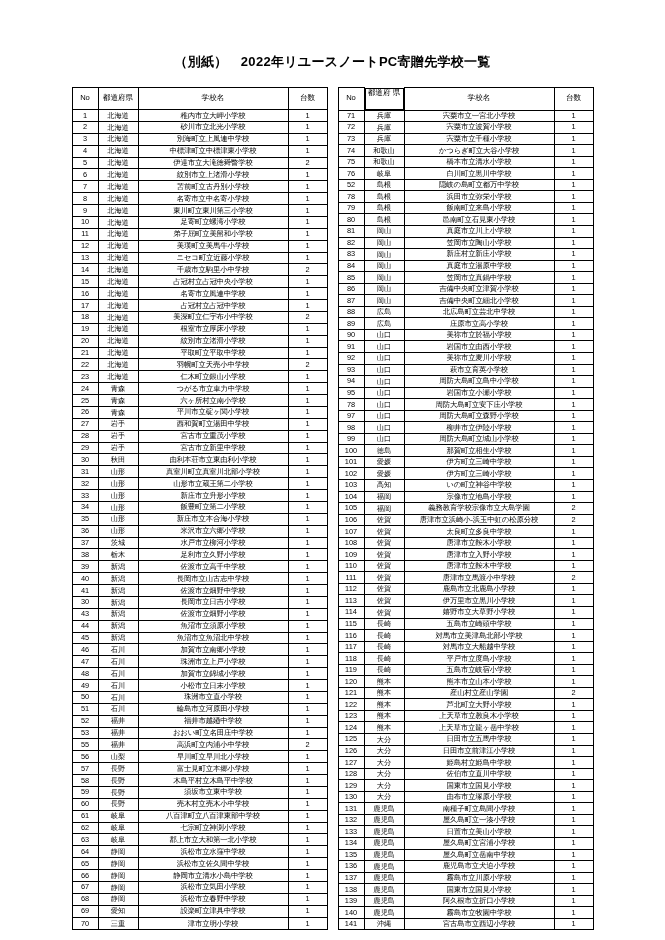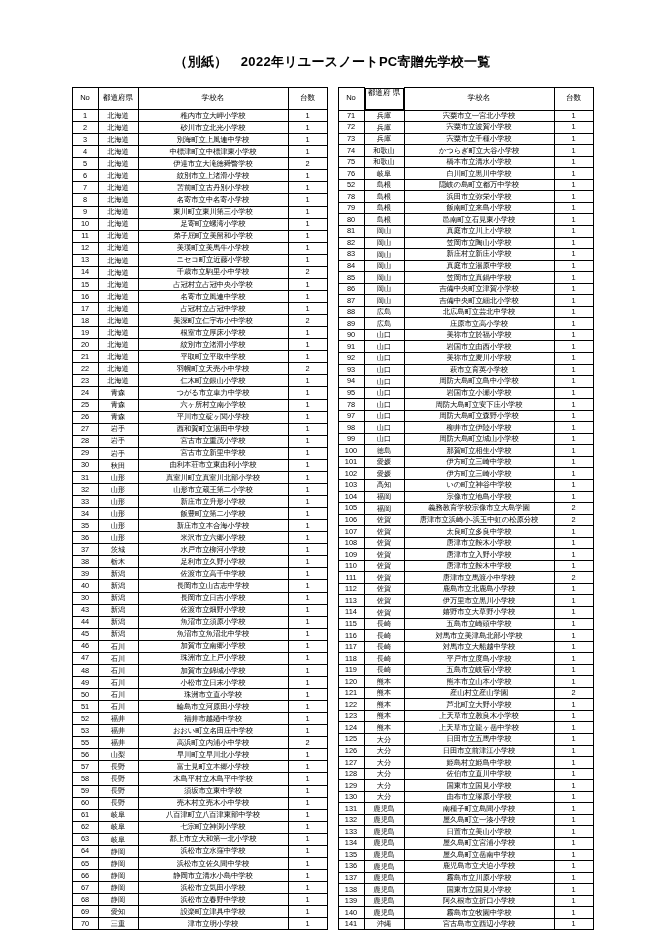--- a/index.html
+++ b/index.html
@@ -333,20 +333,26 @@
             <td class="cell-school">佐渡市立高千中学校</td>
             <td class="cell-qty">1</td>
           </tr>
           <tr>
             <td class="cell-no">40</td>
             <td class="cell-pref">新潟</td>
             <td class="cell-school">長岡市立山古志中学校</td>
             <td class="cell-qty">1</td>
           </tr>
           <tr>
+            <td class="cell-no">41</td>
+            <td class="cell-pref">新潟</td>
+            <td class="cell-school">佐渡市立畑野中学校</td>
+            <td class="cell-qty">1</td>
+          </tr>
+          <tr>
             <td class="cell-no">30</td>
             <td class="cell-pref">新潟</td>
             <td class="cell-school">長岡市立日吉小学校</td>
             <td class="cell-qty">1</td>
           </tr>
           <tr>
             <td class="cell-no">43</td>
             <td class="cell-pref">新潟</td>
             <td class="cell-school">佐渡市立畑野小学校</td>
             <td class="cell-qty">1</td>

